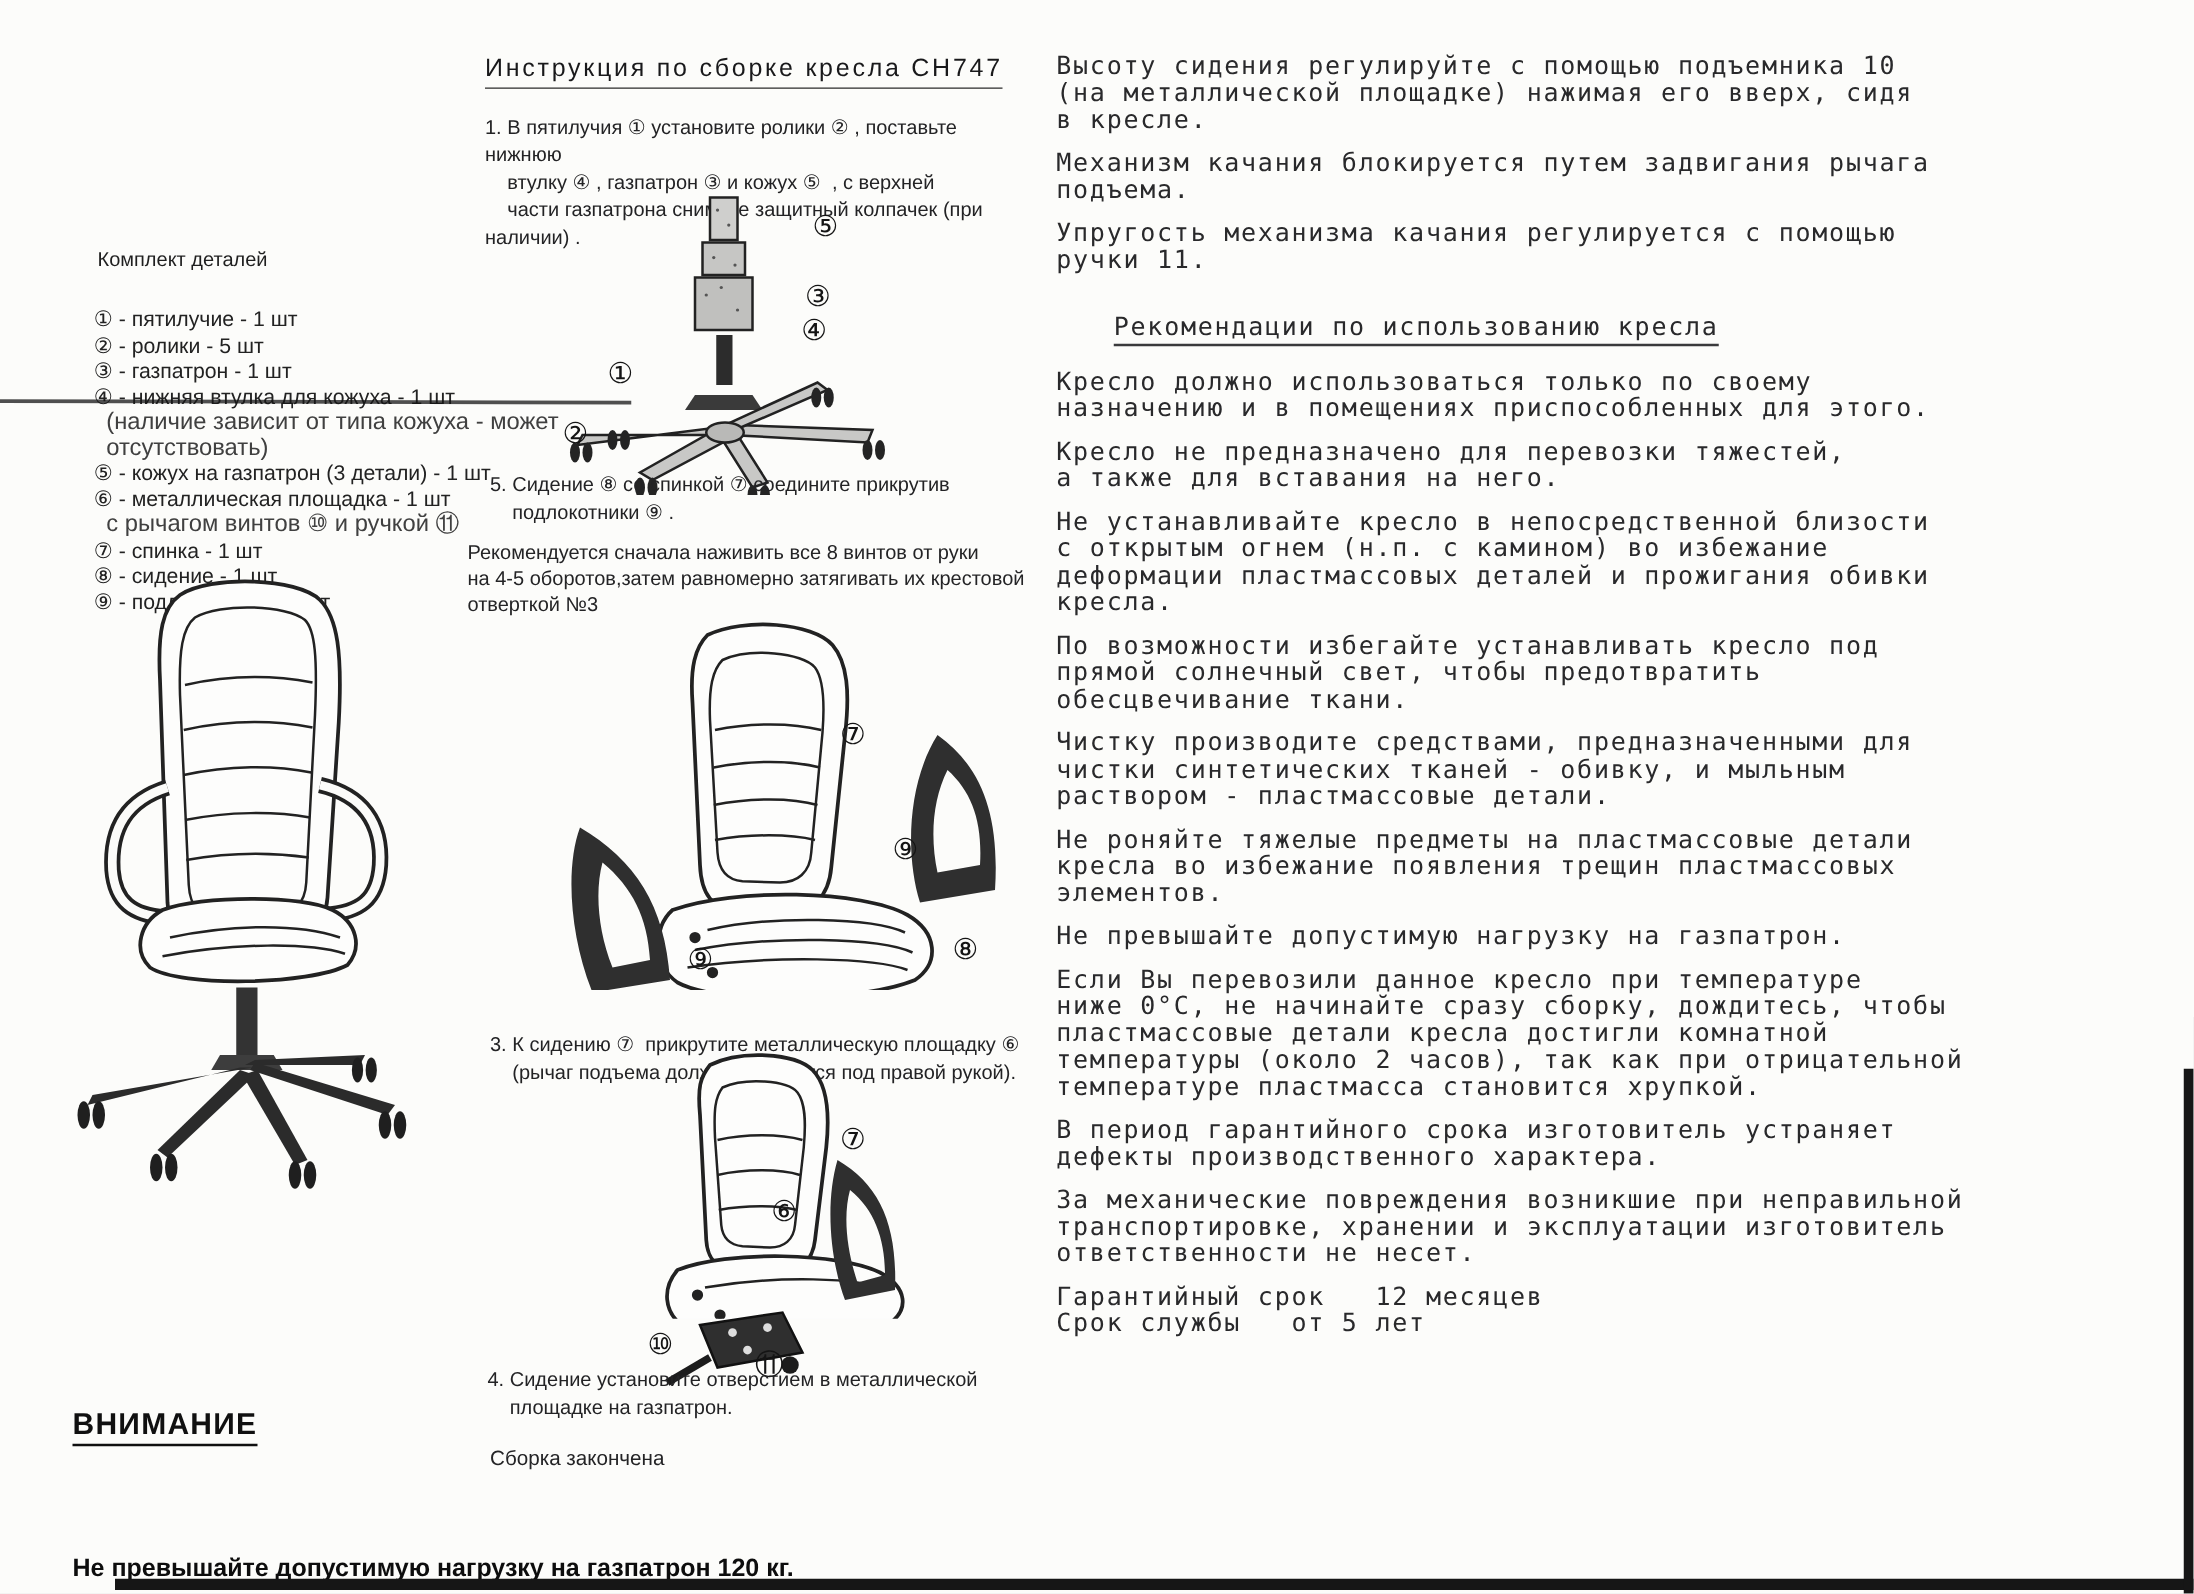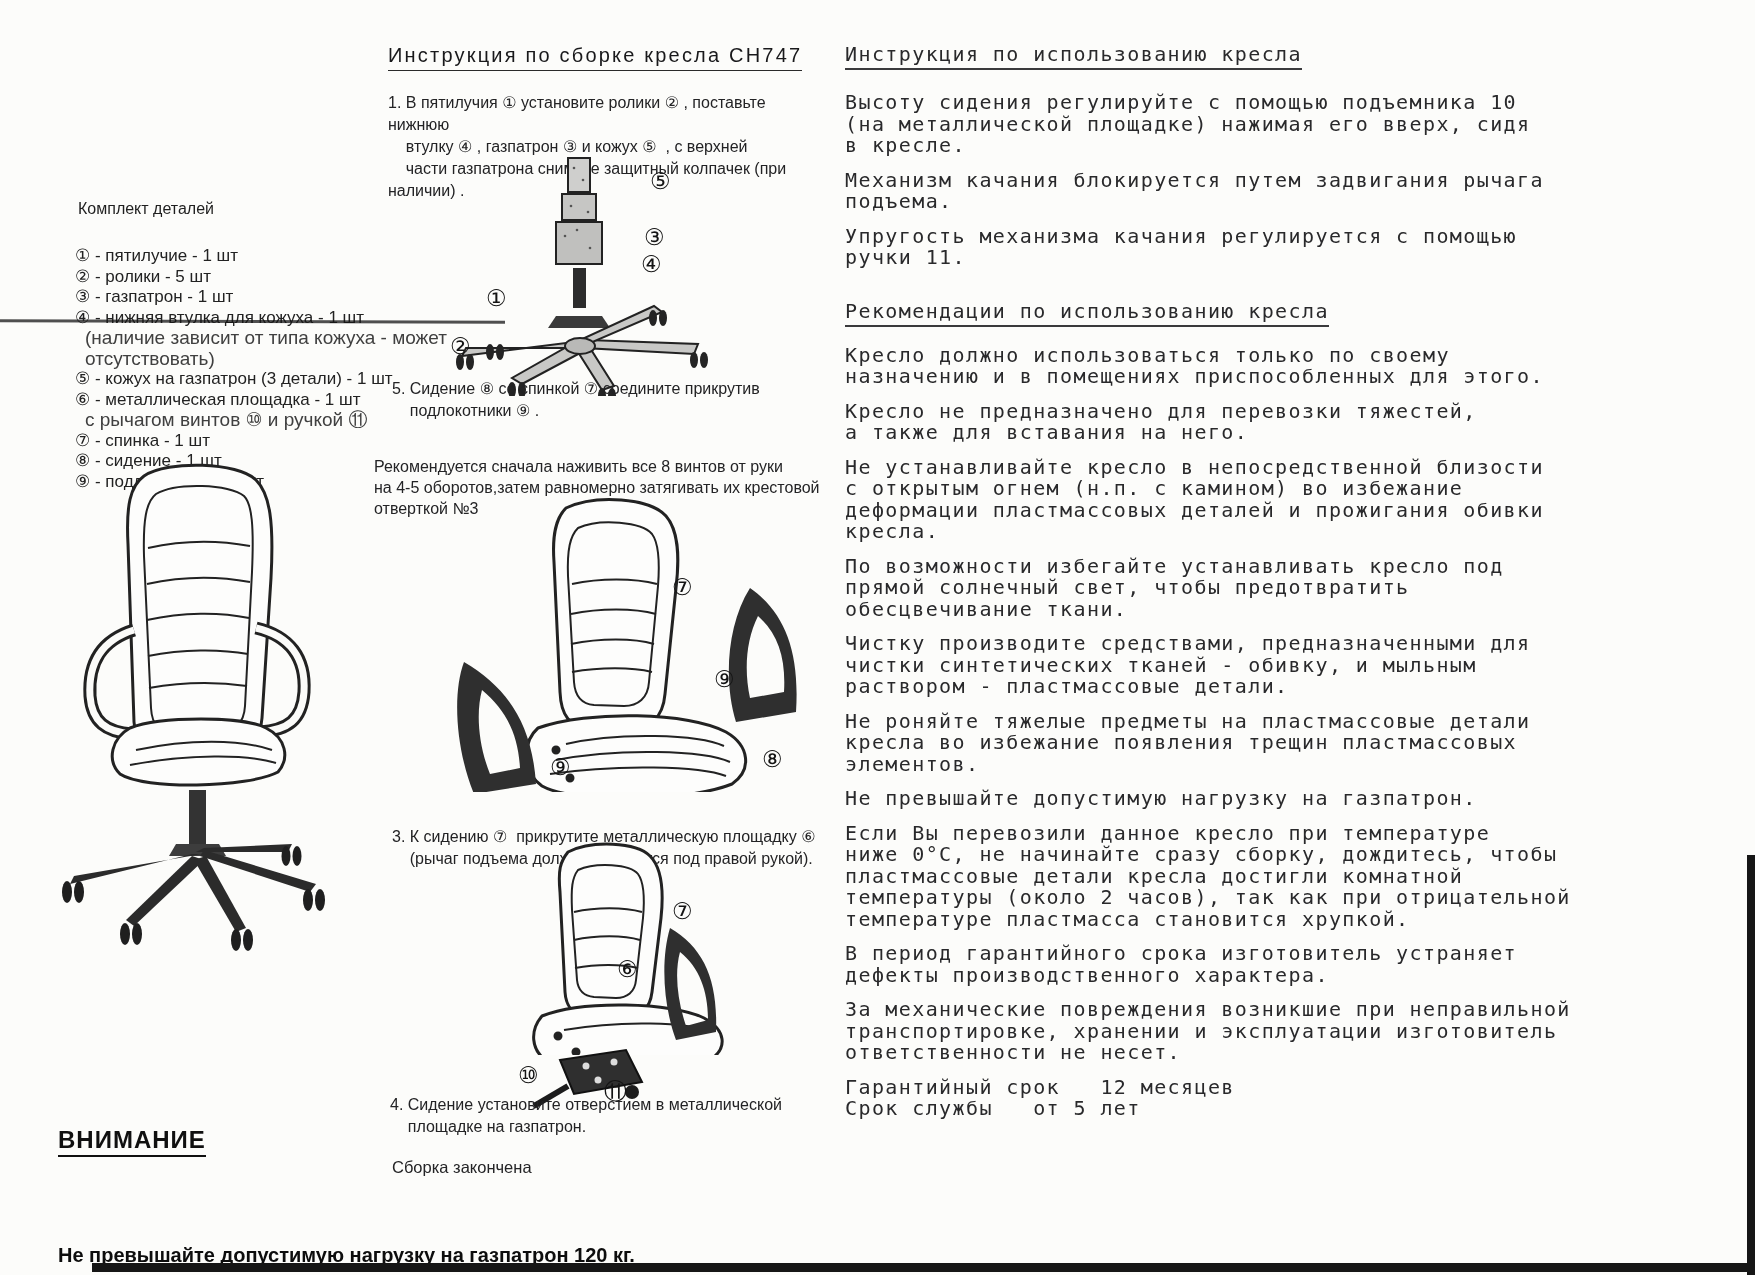--- a/index.html
+++ b/index.html
@@ -157,21 +157,21 @@
   </div>
   <span class="abs callout" style="left:650px;top:170px;">⑤</span>
   <span class="abs callout" style="left:644px;top:226px;">③</span>
   <span class="abs callout" style="left:641px;top:253px;">④</span>
   <span class="abs callout" style="left:486px;top:287px;">①</span>
   <span class="abs callout" style="left:450px;top:335px;">②</span>
 
   <div class="abs step pre" style="left:392px;top:378px;width:440px;">5. Сидение ⑧ со спинкой ⑦ соедините прикрутив
     подлокотники ⑨ .</div>
 
-  <div class="abs note pre" style="left:374px;top:456px;width:460px;">Рекомендуется сначала наживить все 8 винтов от руки
+  <div class="abs note pre" style="left:374px;top:432px;width:460px;">Рекомендуется сначала наживить все 8 винтов от руки
 на 4-5 оборотов,затем равномерно затягивать их крестовой
 отверткой №3</div>
 
   <div class="abs" style="left:438px;top:492px;">
     <svg width="370" height="300" viewBox="0 0 370 300">
       <g stroke="#222" fill="#fdfdfc" stroke-width="3">
         <path d="M128,16 C158,2 212,6 228,24 C240,38 242,62 238,96 L227,202 C225,226 211,238 189,239 L152,237 C132,235 123,224 122,200 L116,70 C114,42 118,26 128,16 Z"></path>
         <path d="M140,36 C162,26 204,30 214,42 C220,50 222,68 220,94 L211,190 C210,206 200,214 186,214 L156,213 C144,212 137,204 136,190 L130,84 C129,58 132,44 140,36 Z" fill="none" stroke-width="2"></path>
         <path d="M134,92 C162,86 196,86 219,92" stroke-width="2" fill="none"></path>
         <path d="M133,122 C162,116 196,116 218,122" stroke-width="2" fill="none"></path>
@@ -236,32 +236,29 @@
   </div>
   <span class="abs callout" style="left:518px;top:1064px;">⑩</span>
   <span class="abs callout" style="left:604px;top:1080px;">⑪</span>
 
   <div class="abs step pre" style="left:390px;top:1094px;width:440px;">4. Сидение установите отверстием в металлической
     площадке на газпатрон.</div>
 
   <div class="abs done" style="left:392px;top:1158px;">Сборка закончена</div>
 
   <div class="abs mono" style="left:845px;top:42px;width:745px;">
-    <div style="margin-bottom:22px;">
-      <span class="mono-h">Инструкция по использованию кресла</span>
-    </div>
     <p class="mono-p">Высоту сидения регулируйте с помощью подъемника 10
 (на металлической площадке) нажимая его вверх, сидя
 в кресле.</p>
     <p class="mono-p">Механизм качания блокируется путем задвигания рычага
 подъема.</p>
     <p class="mono-p">Упругость механизма качания регулируется с помощью
 ручки 11.</p>
 
-    <div class="gap-top" style="margin-bottom:18px;">
+    <div class="gap-top" style="margin-bottom:18px;margin-left:46px;">
       <span class="mono-h">Рекомендации по использованию кресла</span>
     </div>
     <p class="mono-p">Кресло должно использоваться только по своему
 назначению и в помещениях приспособленных для этого.</p>
     <p class="mono-p">Кресло не предназначено для перевозки тяжестей,
 а также для вставания на него.</p>
     <p class="mono-p">Не устанавливайте кресло в непосредственной близости
 с открытым огнем (н.п. с камином) во избежание
 деформации пластмассовых деталей и прожигания обивки
 кресла.</p>

